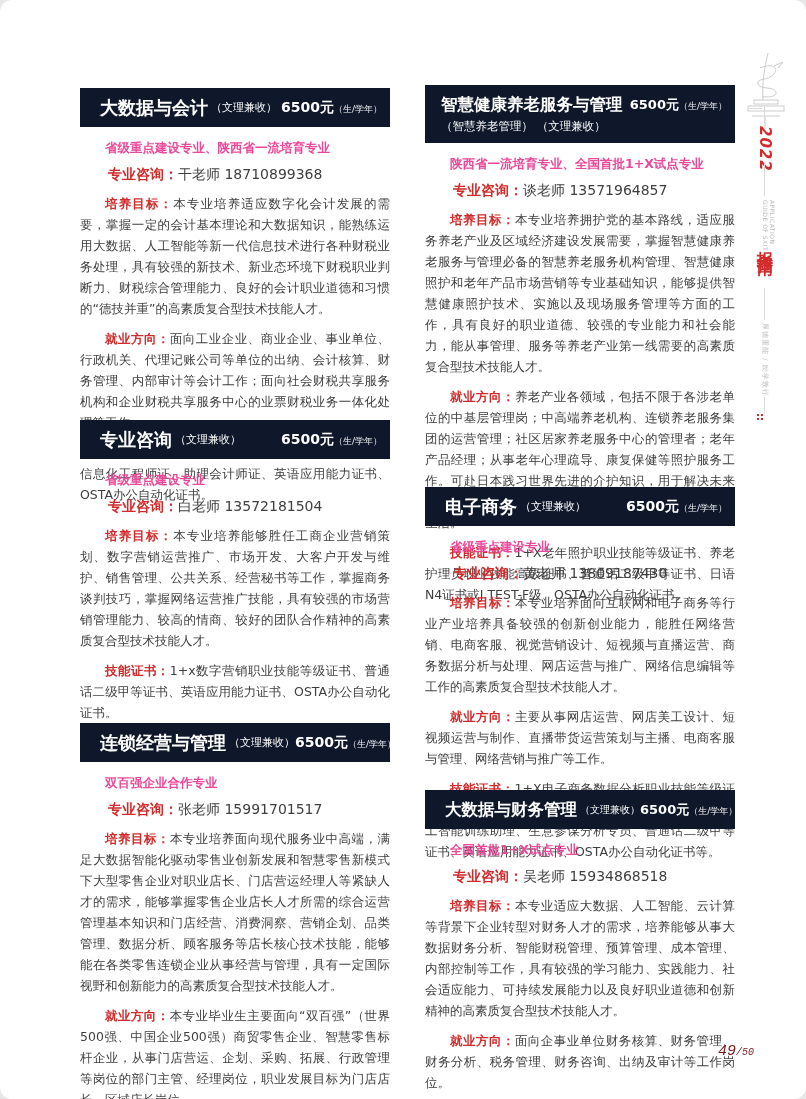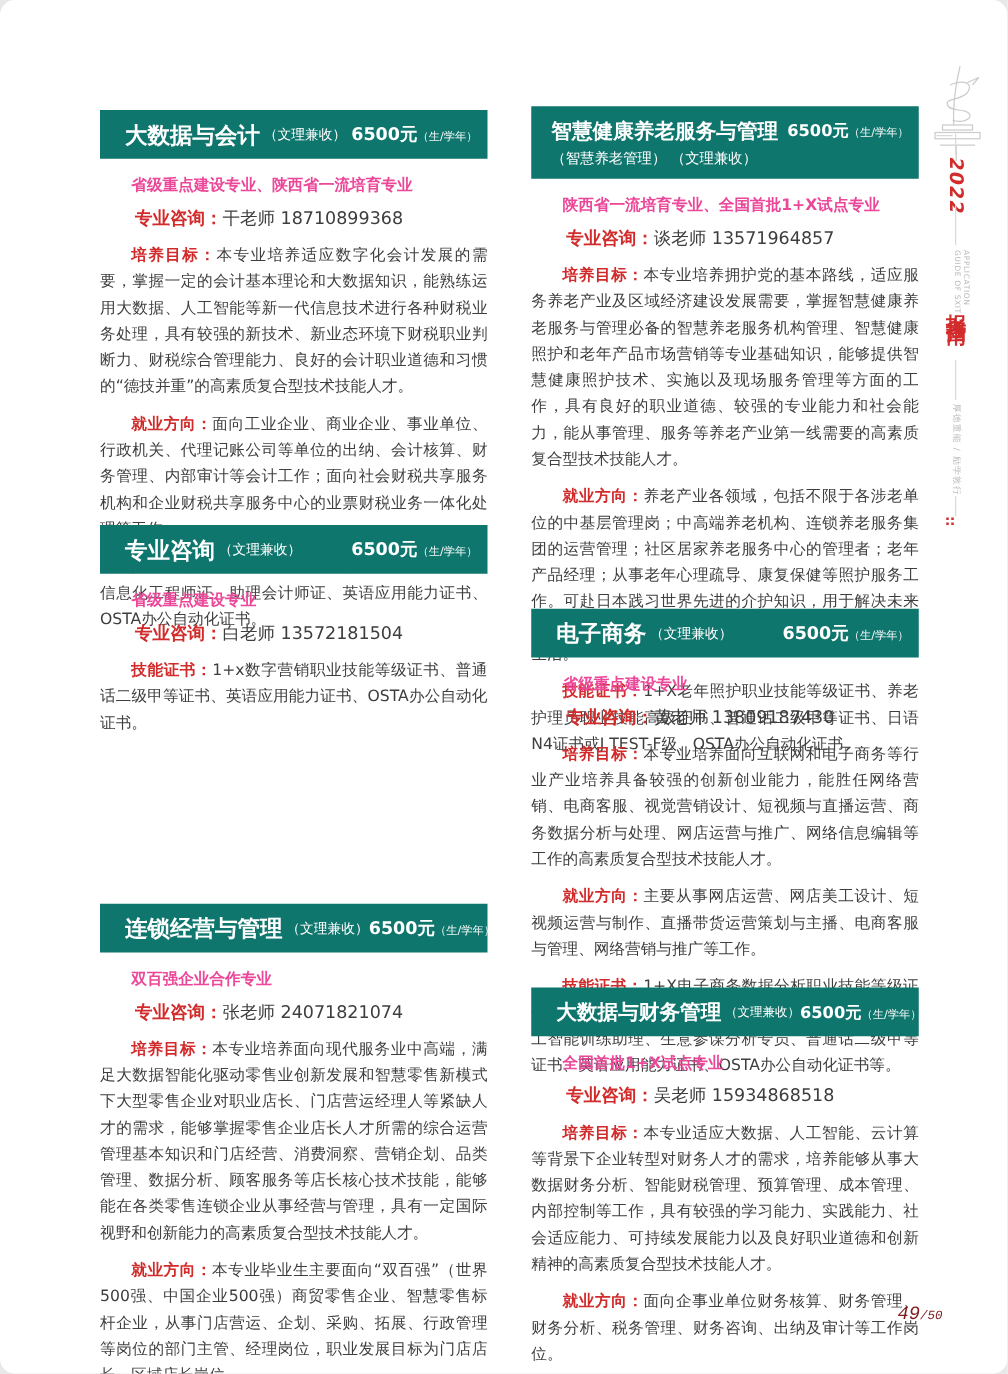--- a/index.html
+++ b/index.html
@@ -3,21 +3,21 @@
 <meta charset="utf-8">
 <style>
   html,body{margin:0;padding:0;background:#e8e8e8;}
   body{font-family:"DejaVu Sans","Liberation Sans",sans-serif;}
   .page{position:relative;width:806px;height:1099px;background:#ffffff;border-radius:12px;overflow:hidden;margin:0 auto;}
 
   section{position:absolute;width:310px;}
   .pos0{left:80px;top:88px;}  .pos1{left:80px;top:420px;}  .pos2{left:80px;top:723px;}
   .pos3{left:425px;top:85px;} .pos4{left:425px;top:487px;} .pos5{left:425px;top:790px;}
 
-  .band{background:#0f766e;color:#fff;display:flex;align-items:center;height:39px;
+  .band{background:#0f172a;color:#fff;display:flex;align-items:center;height:39px;
         padding:0 8px 0 20px;box-sizing:border-box;}
   .band .title{font-size:18px;font-weight:bold;white-space:nowrap;}
   .band .note{font-size:11px;margin-left:3px;white-space:nowrap;}
   .band .price{margin-left:auto;font-size:14px;font-weight:bold;white-space:nowrap;}
   .band .unit{font-size:9px;font-weight:normal;opacity:.95;}
   .band2{height:58px;flex-direction:column;align-items:stretch;justify-content:center;padding-left:16px;}
   .band2 .row1{display:flex;align-items:center;}
   .compact .title{font-size:16.5px;}
   .compact .note{font-size:10px;}
   .compact .price{font-size:13px;}
@@ -68,31 +68,32 @@
   </section>
 
   <section class="pos1">
     <header class="band">
       <span class="title">专业咨询</span>
       <span class="note">（文理兼收）</span>
       <span class="price"><span>6500元</span><span class="unit">（生/学年）</span></span>
     </header>
     <p class="highlight">省级重点建设专业</p>
     <p class="consult"><span class="red">专业咨询：</span><span>白老师 13572181504</span></p>
+    <p class="para"><span class="red">培养目标：</span><span>本专业培养能够胜任工商企业营销策划、数字营销运营推广、市场开发、大客户开发与维护、销售管理、公共关系、经营秘书等工作，掌握商务谈判技巧，掌握网络运营推广技能，具有较强的市场营销管理能力、较高的情商、较好的团队合作精神的高素质复合型技术技能人才。</span></p>
     <p class="para"><span class="red">技能证书：</span><span>1+x数字营销职业技能等级证书、普通话二级甲等证书、英语应用能力证书、OSTA办公自动化证书。</span></p>
   </section>
 
   <section class="pos2">
     <header class="band">
       <span class="title">连锁经营与管理</span>
       <span class="note">（文理兼收）</span>
       <span class="price"><span>6500元</span><span class="unit">（生/学年）</span></span>
     </header>
     <p class="highlight">双百强企业合作专业</p>
-    <p class="consult"><span class="red">专业咨询：</span><span>张老师 24071821074</span></p>
+    <p class="consult"><span class="red">专业咨询：</span><span>张老师 15991701517</span></p>
     <p class="para"><span class="red">培养目标：</span><span>本专业培养面向现代服务业中高端，满足大数据智能化驱动零售业创新发展和智慧零售新模式下大型零售企业对职业店长、门店营运经理人等紧缺人才的需求，能够掌握零售企业店长人才所需的综合运营管理基本知识和门店经营、消费洞察、营销企划、品类管理、数据分析、顾客服务等店长核心技术技能，能够能在各类零售连锁企业从事经营与管理，具有一定国际视野和创新能力的高素质复合型技术技能人才。</span></p>
     <p class="para"><span class="red">就业方向：</span><span>本专业毕业生主要面向“双百强”（世界500强、中国企业500强）商贸零售企业、智慧零售标杆企业，从事门店营运、企划、采购、拓展、行政管理等岗位的部门主管、经理岗位，职业发展目标为门店店长、区域店长岗位。</span></p>
 
   </section>
 
   <section class="pos3">
     <header class="band band2 compact">
       <div class="row1">
         <span class="title">智慧健康养老服务与管理</span>
         <span class="price"><span>6500元</span><span class="unit">（生/学年）</span></span>

